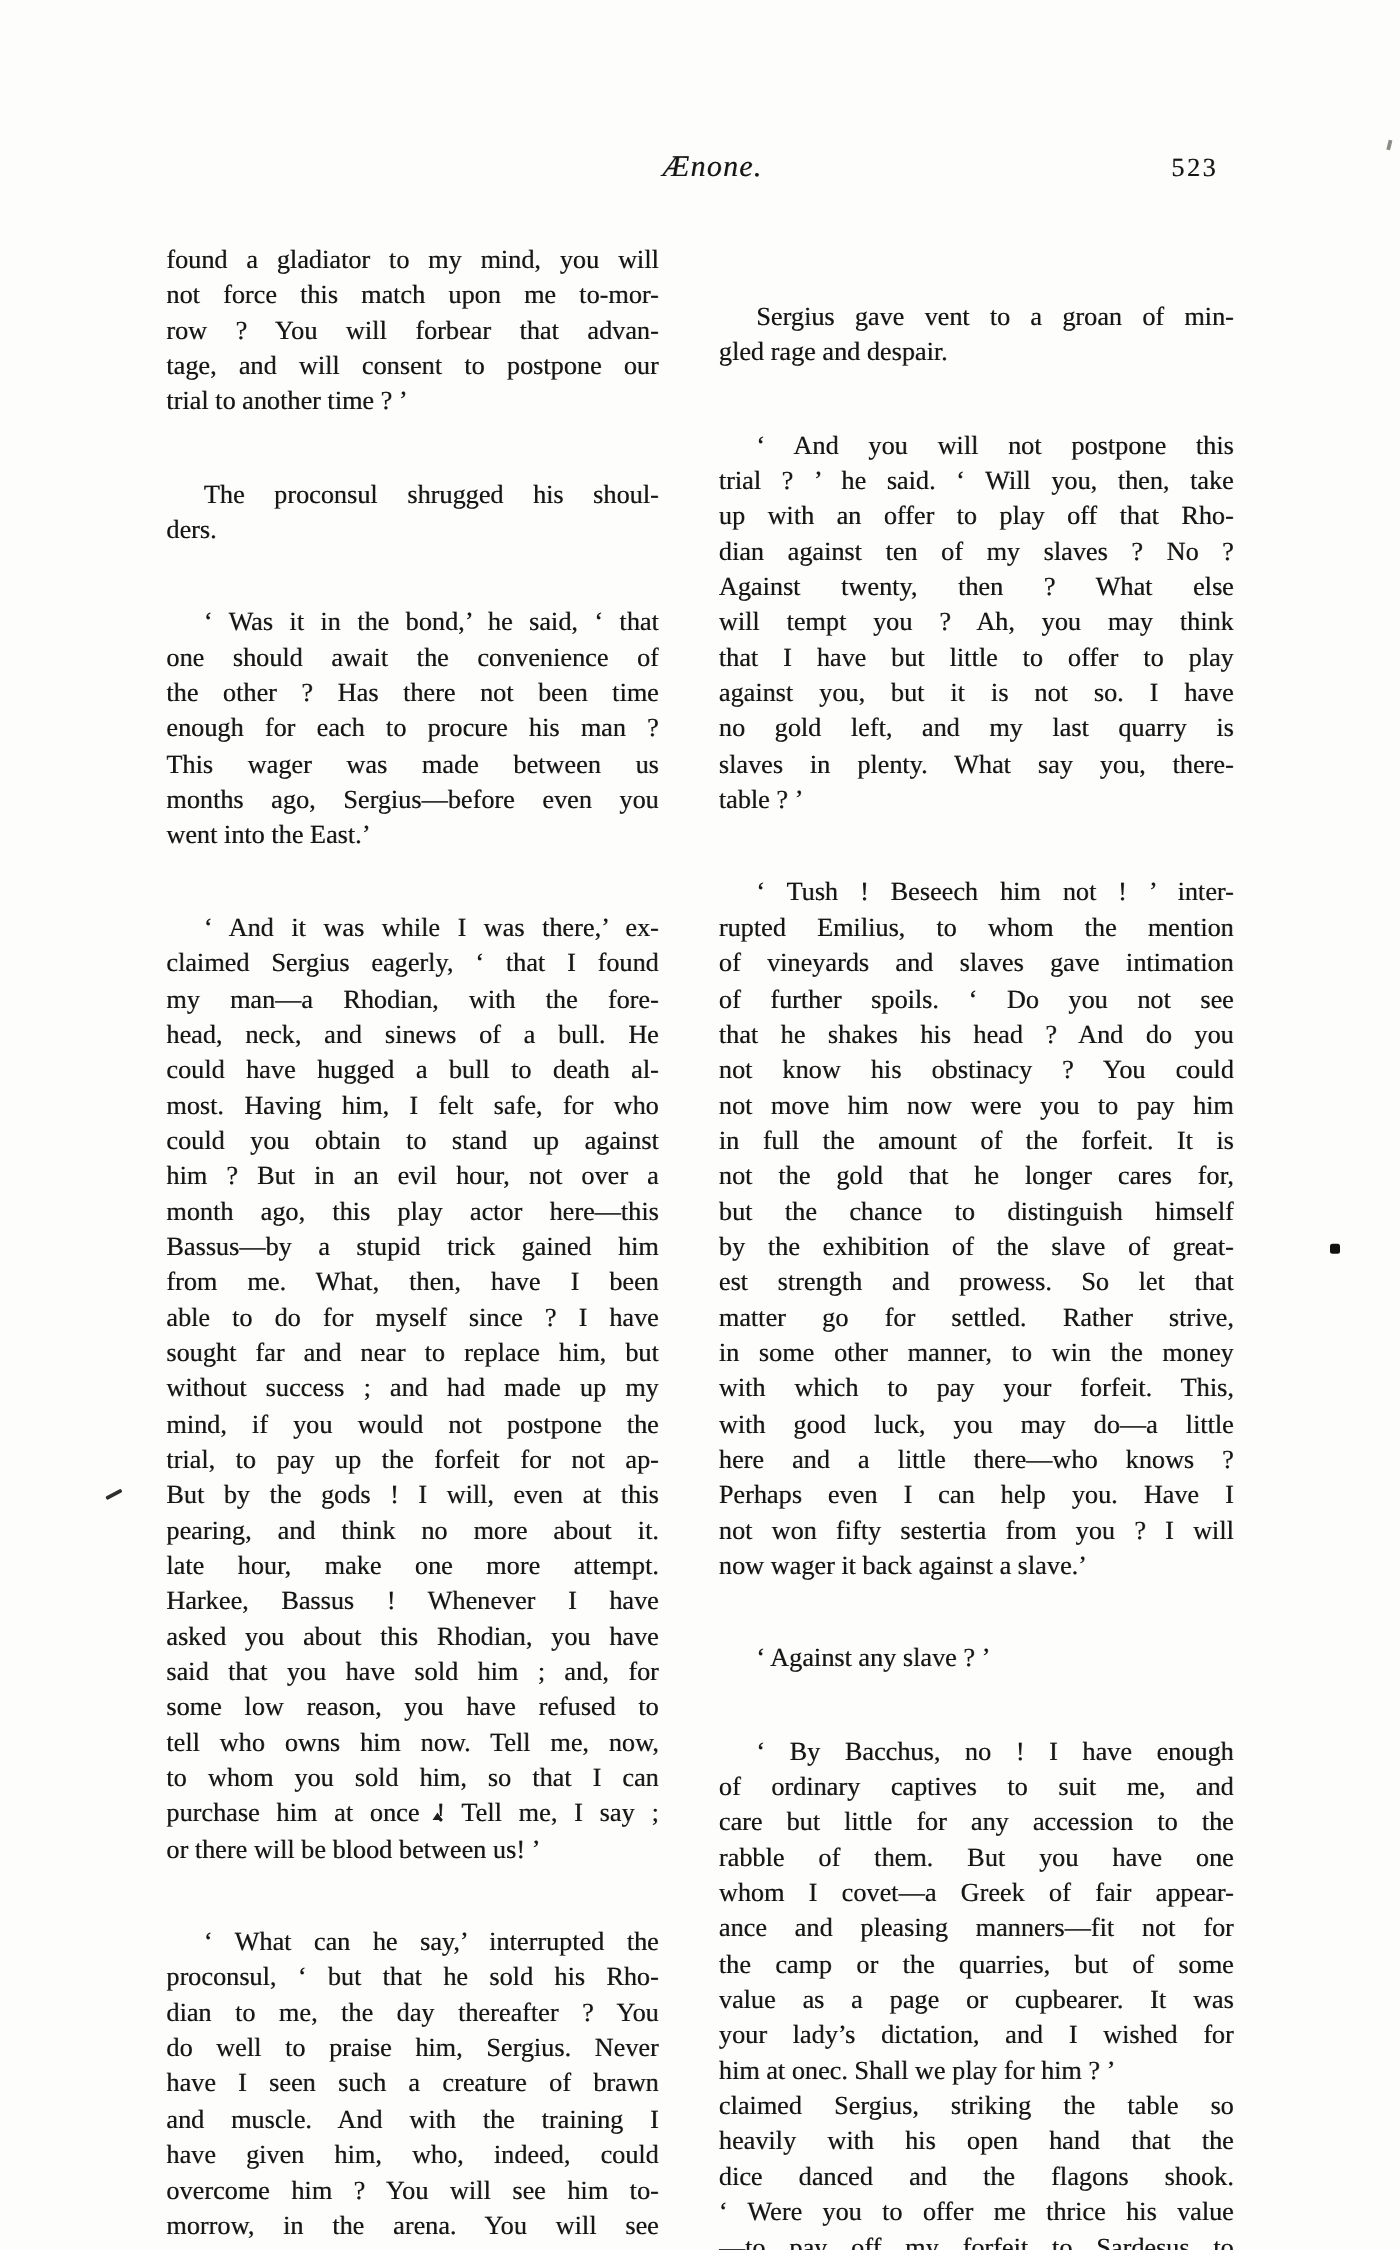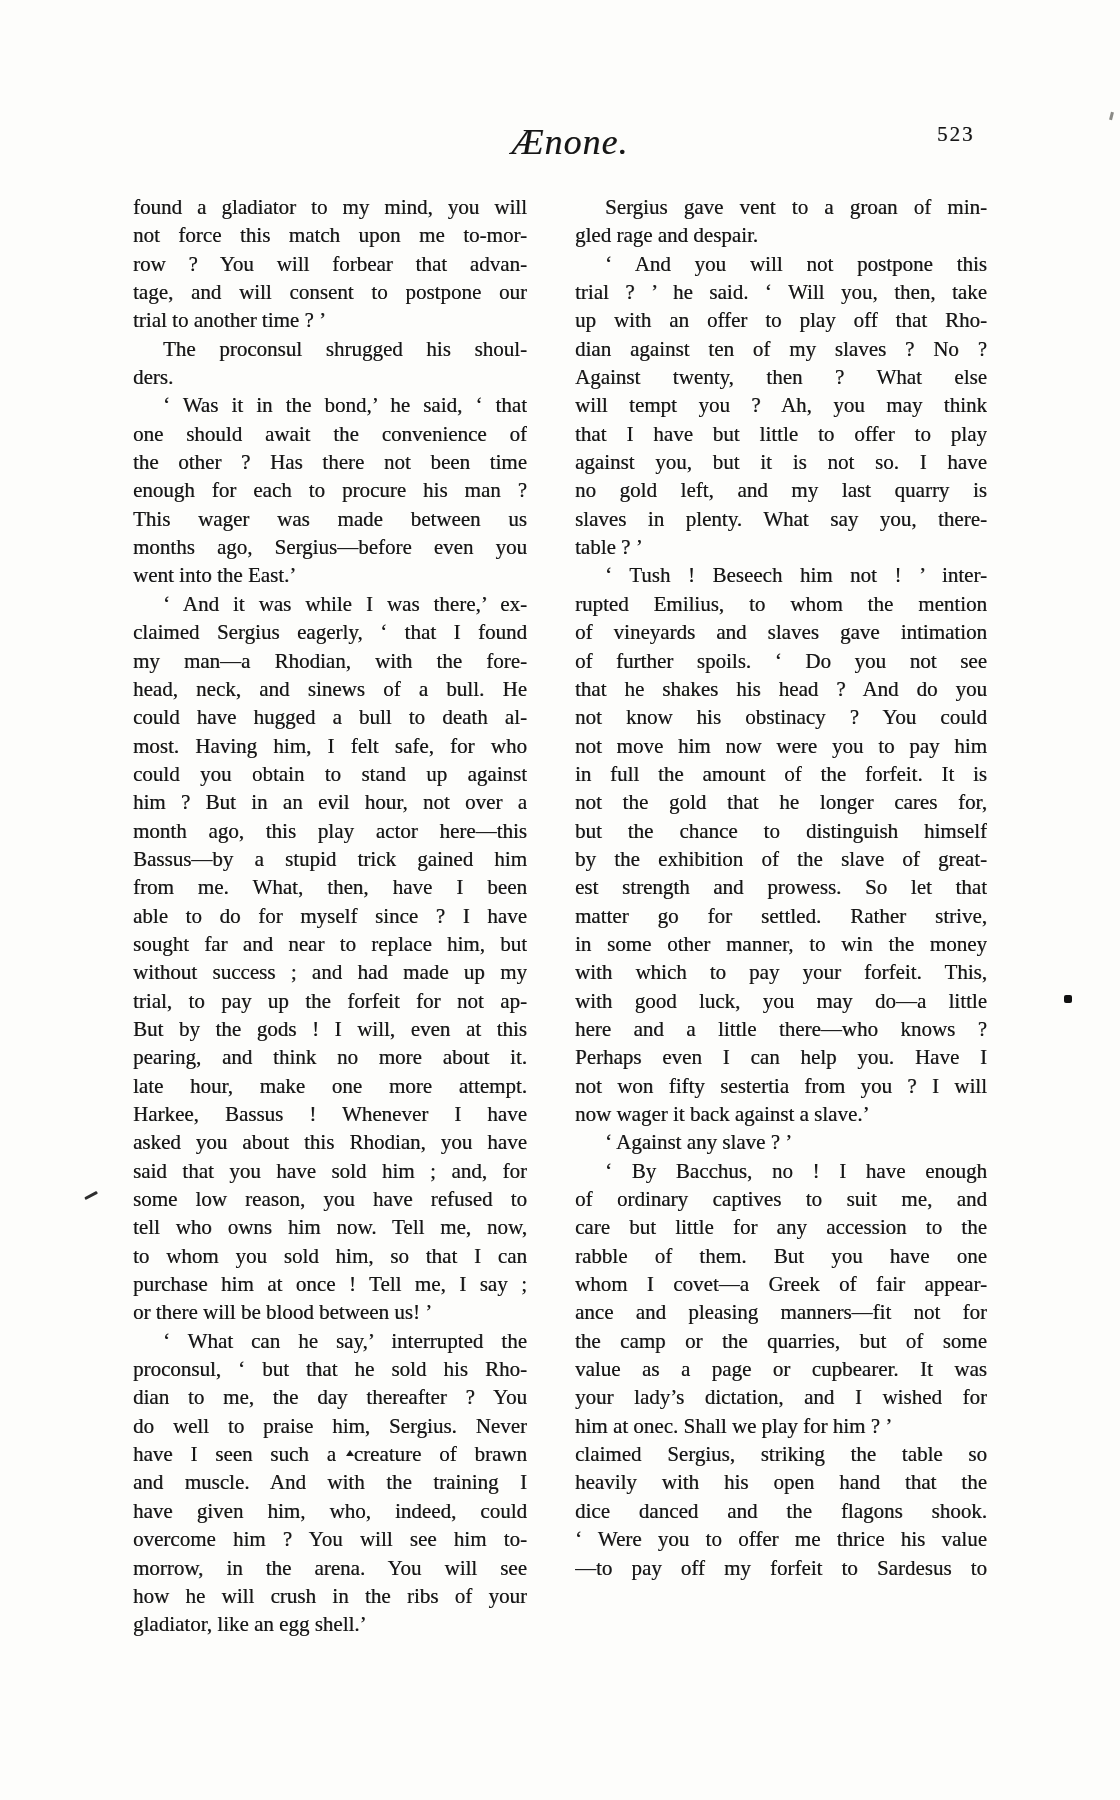--- a/index.html
+++ b/index.html
@@ -13,21 +13,21 @@
     color: #161616;
     overflow: hidden;
   }
   .header-title {
     position: absolute;
     top: 121px;
     left: 150px;
     width: 840px;
     text-align: center;
     font-style: italic;
-    font-size: 36px;
+    font-size: 24px;
     letter-spacing: 1px;
     text-shadow: 0.4px 0 0 rgba(0,0,0,0.5);
   }
   .page-number {
     position: absolute;
     top: 122px;
     left: 937px;
     font-size: 21px;
     letter-spacing: 2px;
     text-shadow: 0.4px 0 0 rgba(0,0,0,0.5);
@@ -38,21 +38,21 @@
   .line {
     font-size: 21px;
     line-height: 28.35px;
     height: 28.35px;
     text-align: justify;
     text-align-last: justify;
     overflow: hidden;
     text-shadow: 0.4px 0 0 rgba(0,0,0,0.55);
   }
   .line.end { text-align-last: left; }
-  .line.ind { text-indent: 30px; }
+  .line.ind { text-indent: 30px; margin-top: 46px; }
   
   .speck-dot {
     position: absolute; left: 1064px; top: 995px;
     width: 8px; height: 8px; background: #111; border-radius: 2px;
   }
   .margin-tick {
     position: absolute; left: 84px; top: 1194px;
     width: 14px; height: 2.5px; background: #2e2e2e;
     transform: rotate(-28deg); border-radius: 1px;
   }
@@ -98,20 +98,21 @@
       <div class="line">could have hugged a bull to death al-</div>
       <div class="line">most.  Having him, I felt safe, for who</div>
       <div class="line">could you obtain to stand up against</div>
       <div class="line">him ?  But in an evil hour, not over a</div>
       <div class="line">month ago, this play actor here—this</div>
       <div class="line">Bassus—by a stupid trick gained him</div>
       <div class="line">from me.  What, then, have I been</div>
       <div class="line">able to do for myself since ?  I have</div>
       <div class="line">sought far and near to replace him, but</div>
       <div class="line">without success ; and had made up my</div>
+      <div class="line">mind, if you would not postpone the</div>
       <div class="line">trial, to pay up the forfeit for not ap-</div>
       <div class="line">But by the gods ! I will, even at this</div>
       <div class="line">pearing, and think no more about it.</div>
       <div class="line">late hour, make one more attempt.</div>
       <div class="line">Harkee, Bassus !  Whenever I have</div>
       <div class="line">asked you about this Rhodian, you have</div>
       <div class="line">said that you have sold him ; and, for</div>
       <div class="line">some low reason, you have refused to</div>
       <div class="line">tell who owns him now.  Tell me, now,</div>
       <div class="line">to whom you sold him, so that I can</div>

